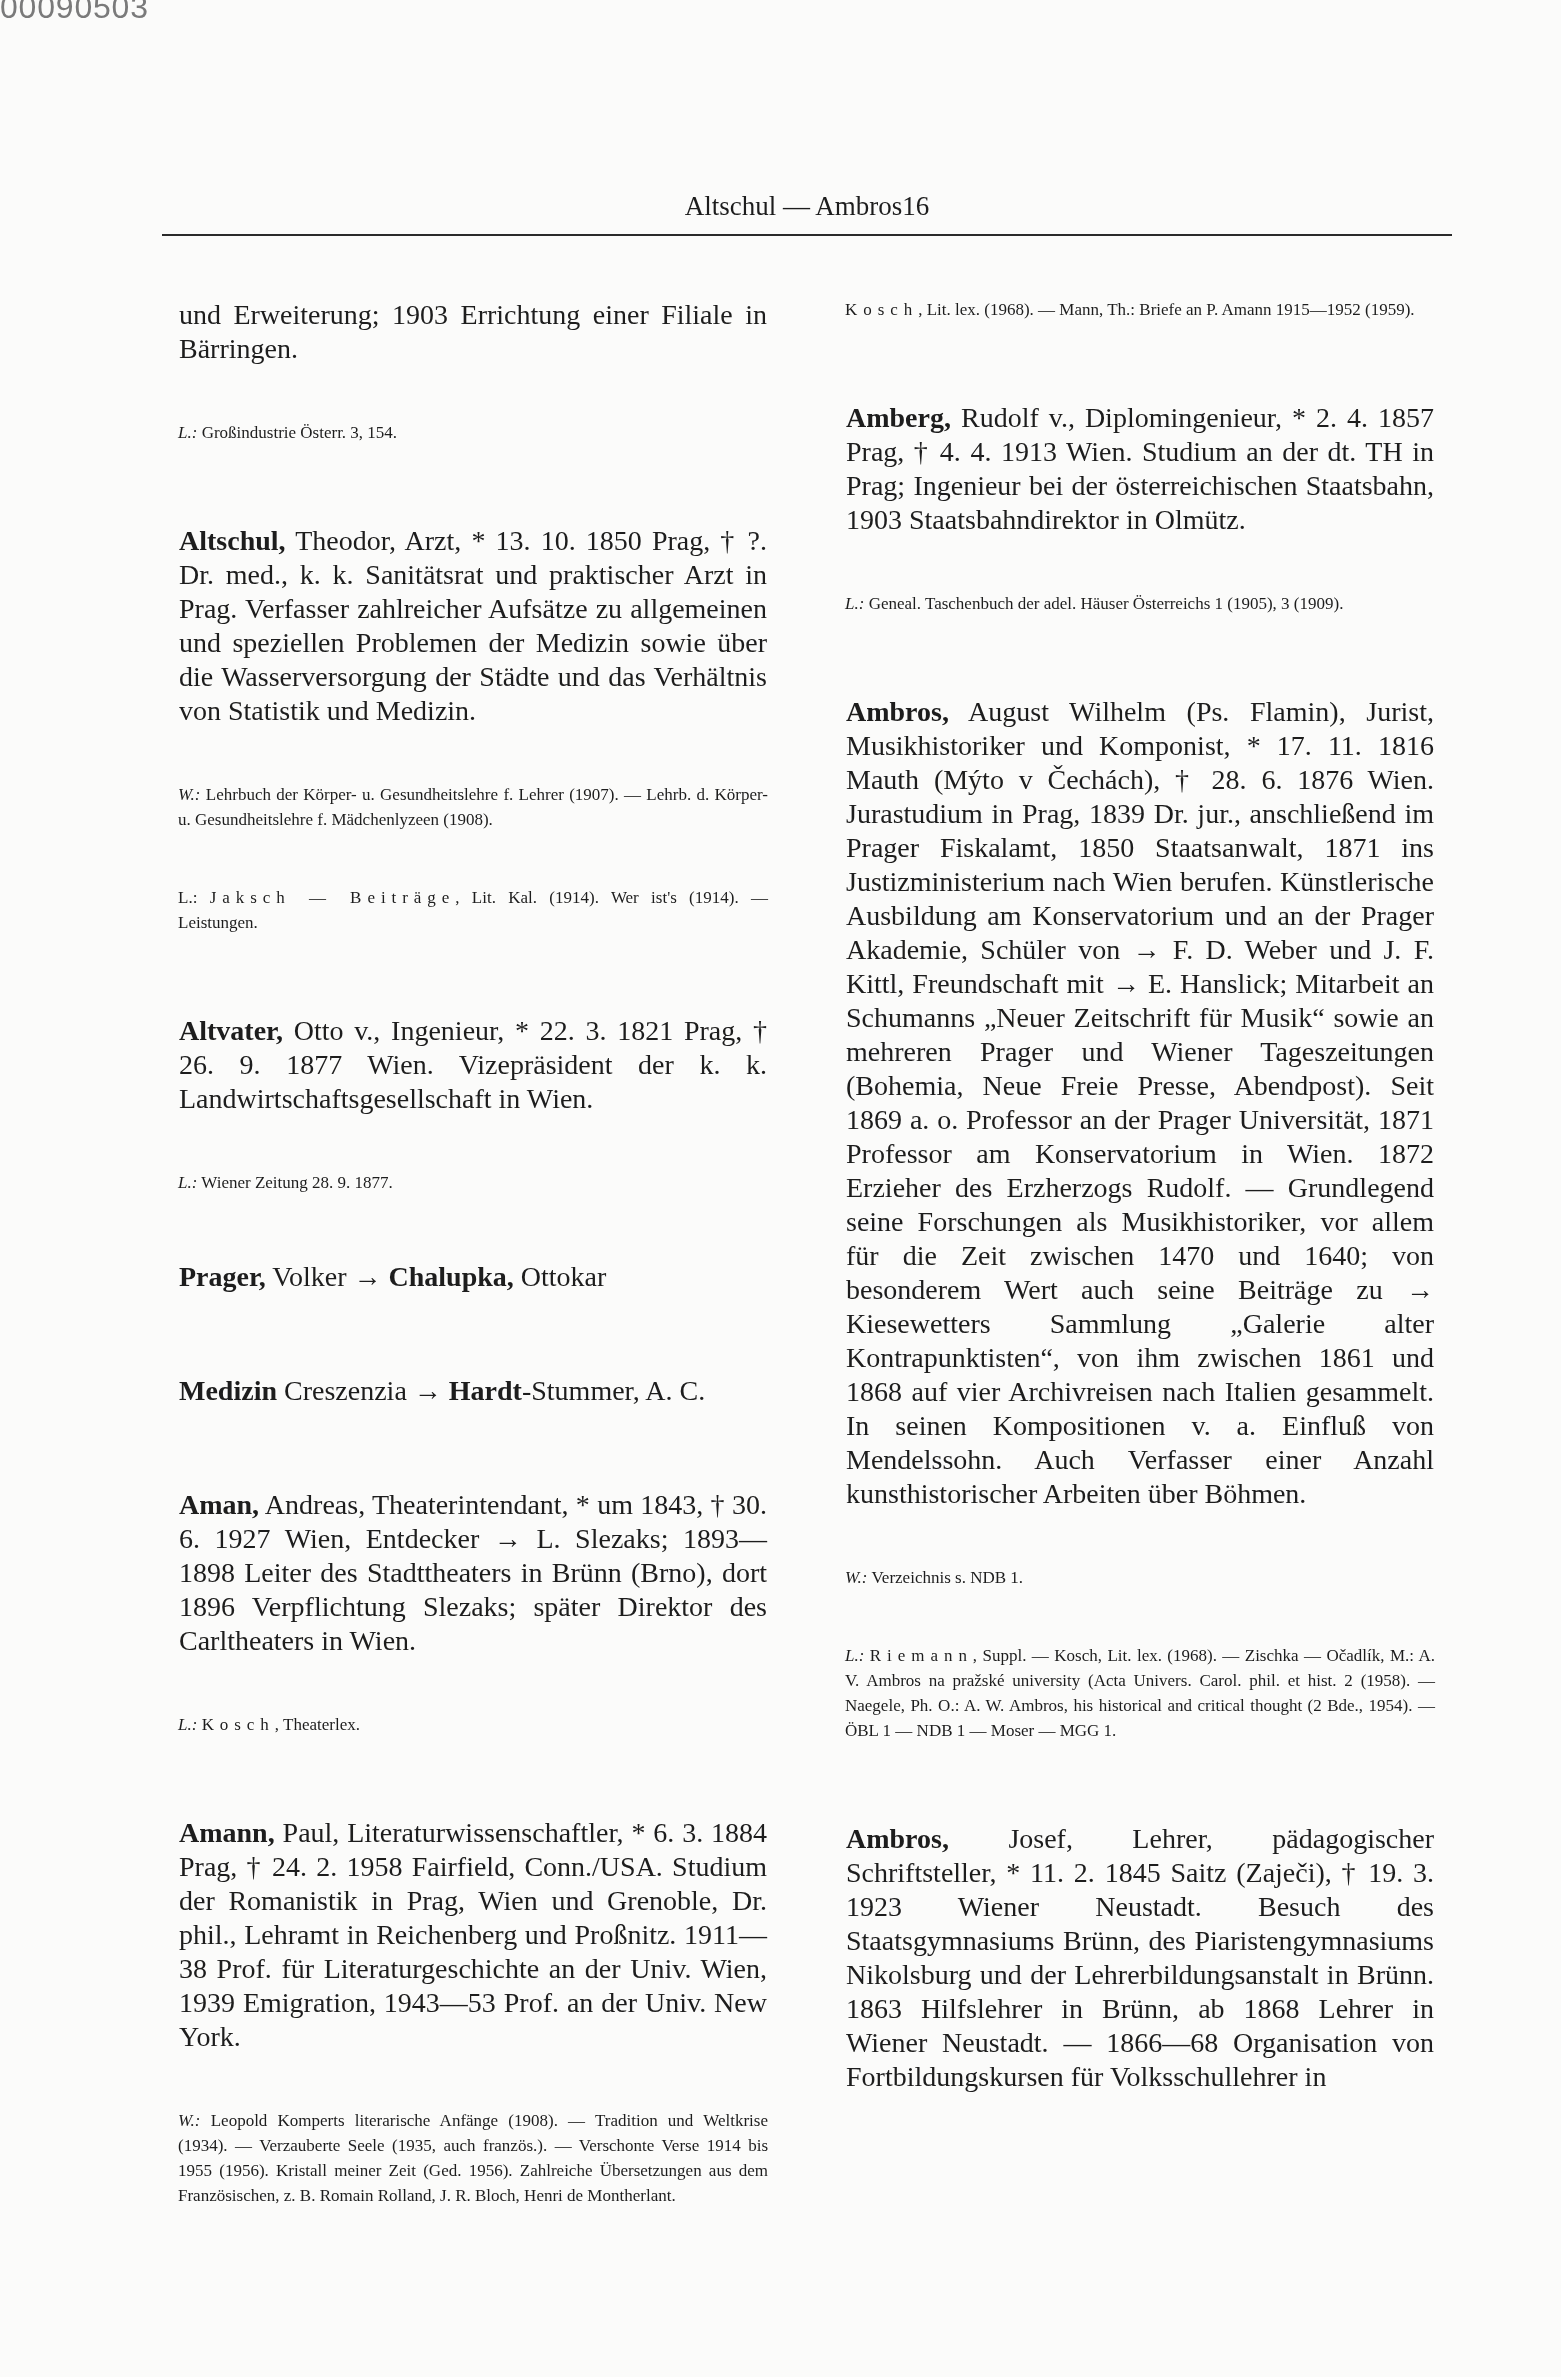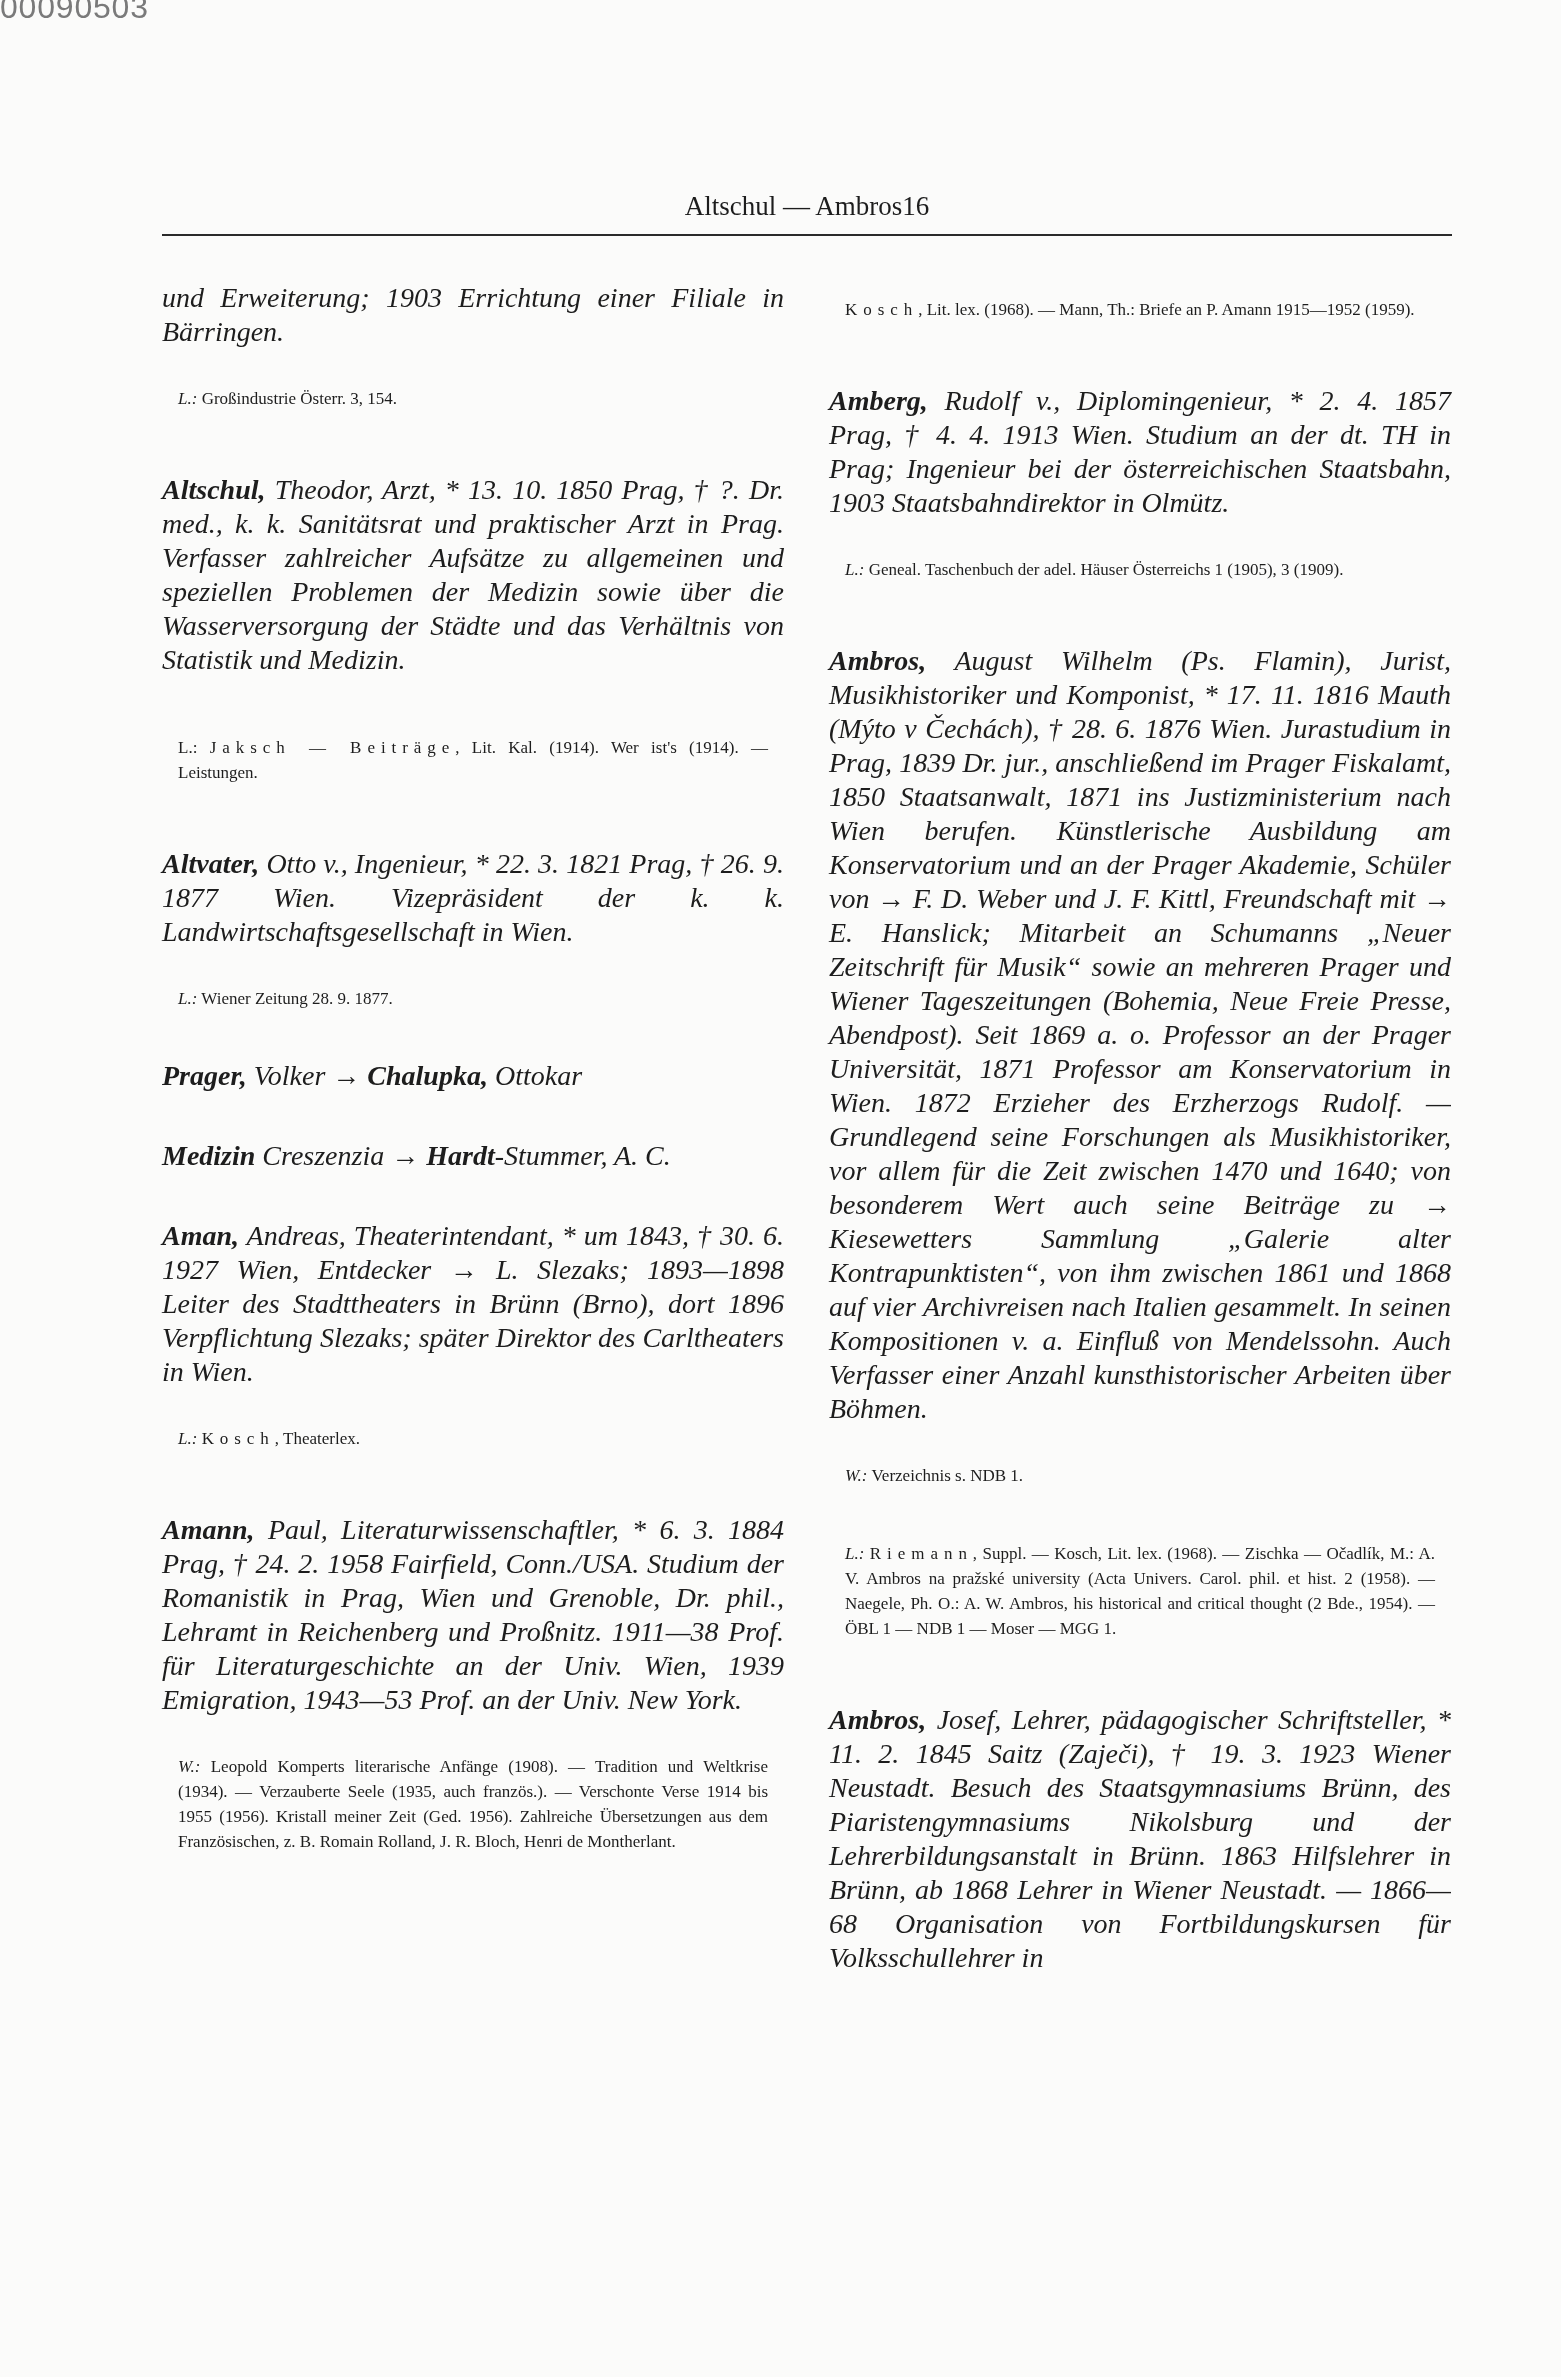--- a/index.html
+++ b/index.html
@@ -20,22 +20,21 @@
   }
   .rule {
     position: absolute; left: 162px; top: 234px; width: 1290px;
     height: 2.4px; background: #2a2a2a;
   }
   .col { position: absolute; top: 281px; width: 622px; }
   .col.left { left: 162px; }
   .col.right { left: 829px; }
   .para {
     font-size: 28px; line-height: 34px; text-align: justify;
-    margin: 0;
-    font-style: italic;
+    margin: 17px;
   }
   .ref {
     font-size: 17px; line-height: 25px; text-align: justify; margin: 16px;
   }
   .gap-s { height: 21px; }
   .gap-m { height: 32px; }
   .gap-l { height: 46px; }
   .ref .lbl { font-style: italic; }
   .spaced { letter-spacing: 0.35em; }
   b { font-weight: bold; }
@@ -52,20 +51,21 @@
 <div class="rule"></div>
 
 <div class="col left">
   <p class="para"><span>und Erweiterung; 1903 Errichtung einer Filiale in Bärringen.</span></p>
   <div class="gap-s"></div>
   <p class="ref"><span class="lbl">L.:</span> <span>Großindustrie Österr. 3, 154.</span></p>
   <div class="gap-l"></div>
 
   <p class="para"><b>Altschul,</b> <span>Theodor, Arzt, * 13. 10. 1850 Prag, † ?. Dr. med., k. k. Sanitätsrat und praktischer Arzt in Prag. Verfasser zahlreicher Aufsätze zu allgemeinen und speziellen Problemen der Medizin sowie über die Wasserversorgung der Städte und das Verhältnis von Statistik und Medizin.</span></p>
   <div class="gap-s"></div>
+  <p class="ref"><span class="lbl">W.:</span> <span>Lehrbuch der Körper- u. Gesundheitslehre f. Lehrer (1907). — Lehrb. d. Körper- u. Gesundheitslehre f. Mädchenlyzeen (1908).</span></p>
   <div class="gap-s"></div>
   <p class="ref"><span>L.:</span> <span class="spaced">Jaksch — Beiträge</span><span>, Lit. Kal. (1914). Wer ist's (1914). — Leistungen.</span></p>
   <div class="gap-l"></div>
 
   <p class="para"><b>Altvater,</b> <span>Otto v., Ingenieur, * 22. 3. 1821 Prag, † 26. 9. 1877 Wien. Vizepräsident der k. k. Landwirtschaftsgesellschaft in Wien.</span></p>
   <div class="gap-s"></div>
   <p class="ref"><span class="lbl">L.:</span> <span>Wiener Zeitung 28. 9. 1877.</span></p>
   <div class="gap-m"></div>
 
   <p class="para"><b>Prager,</b> <span>Volker → </span><b>Chalupka,</b><span> Ottokar</span></p>

